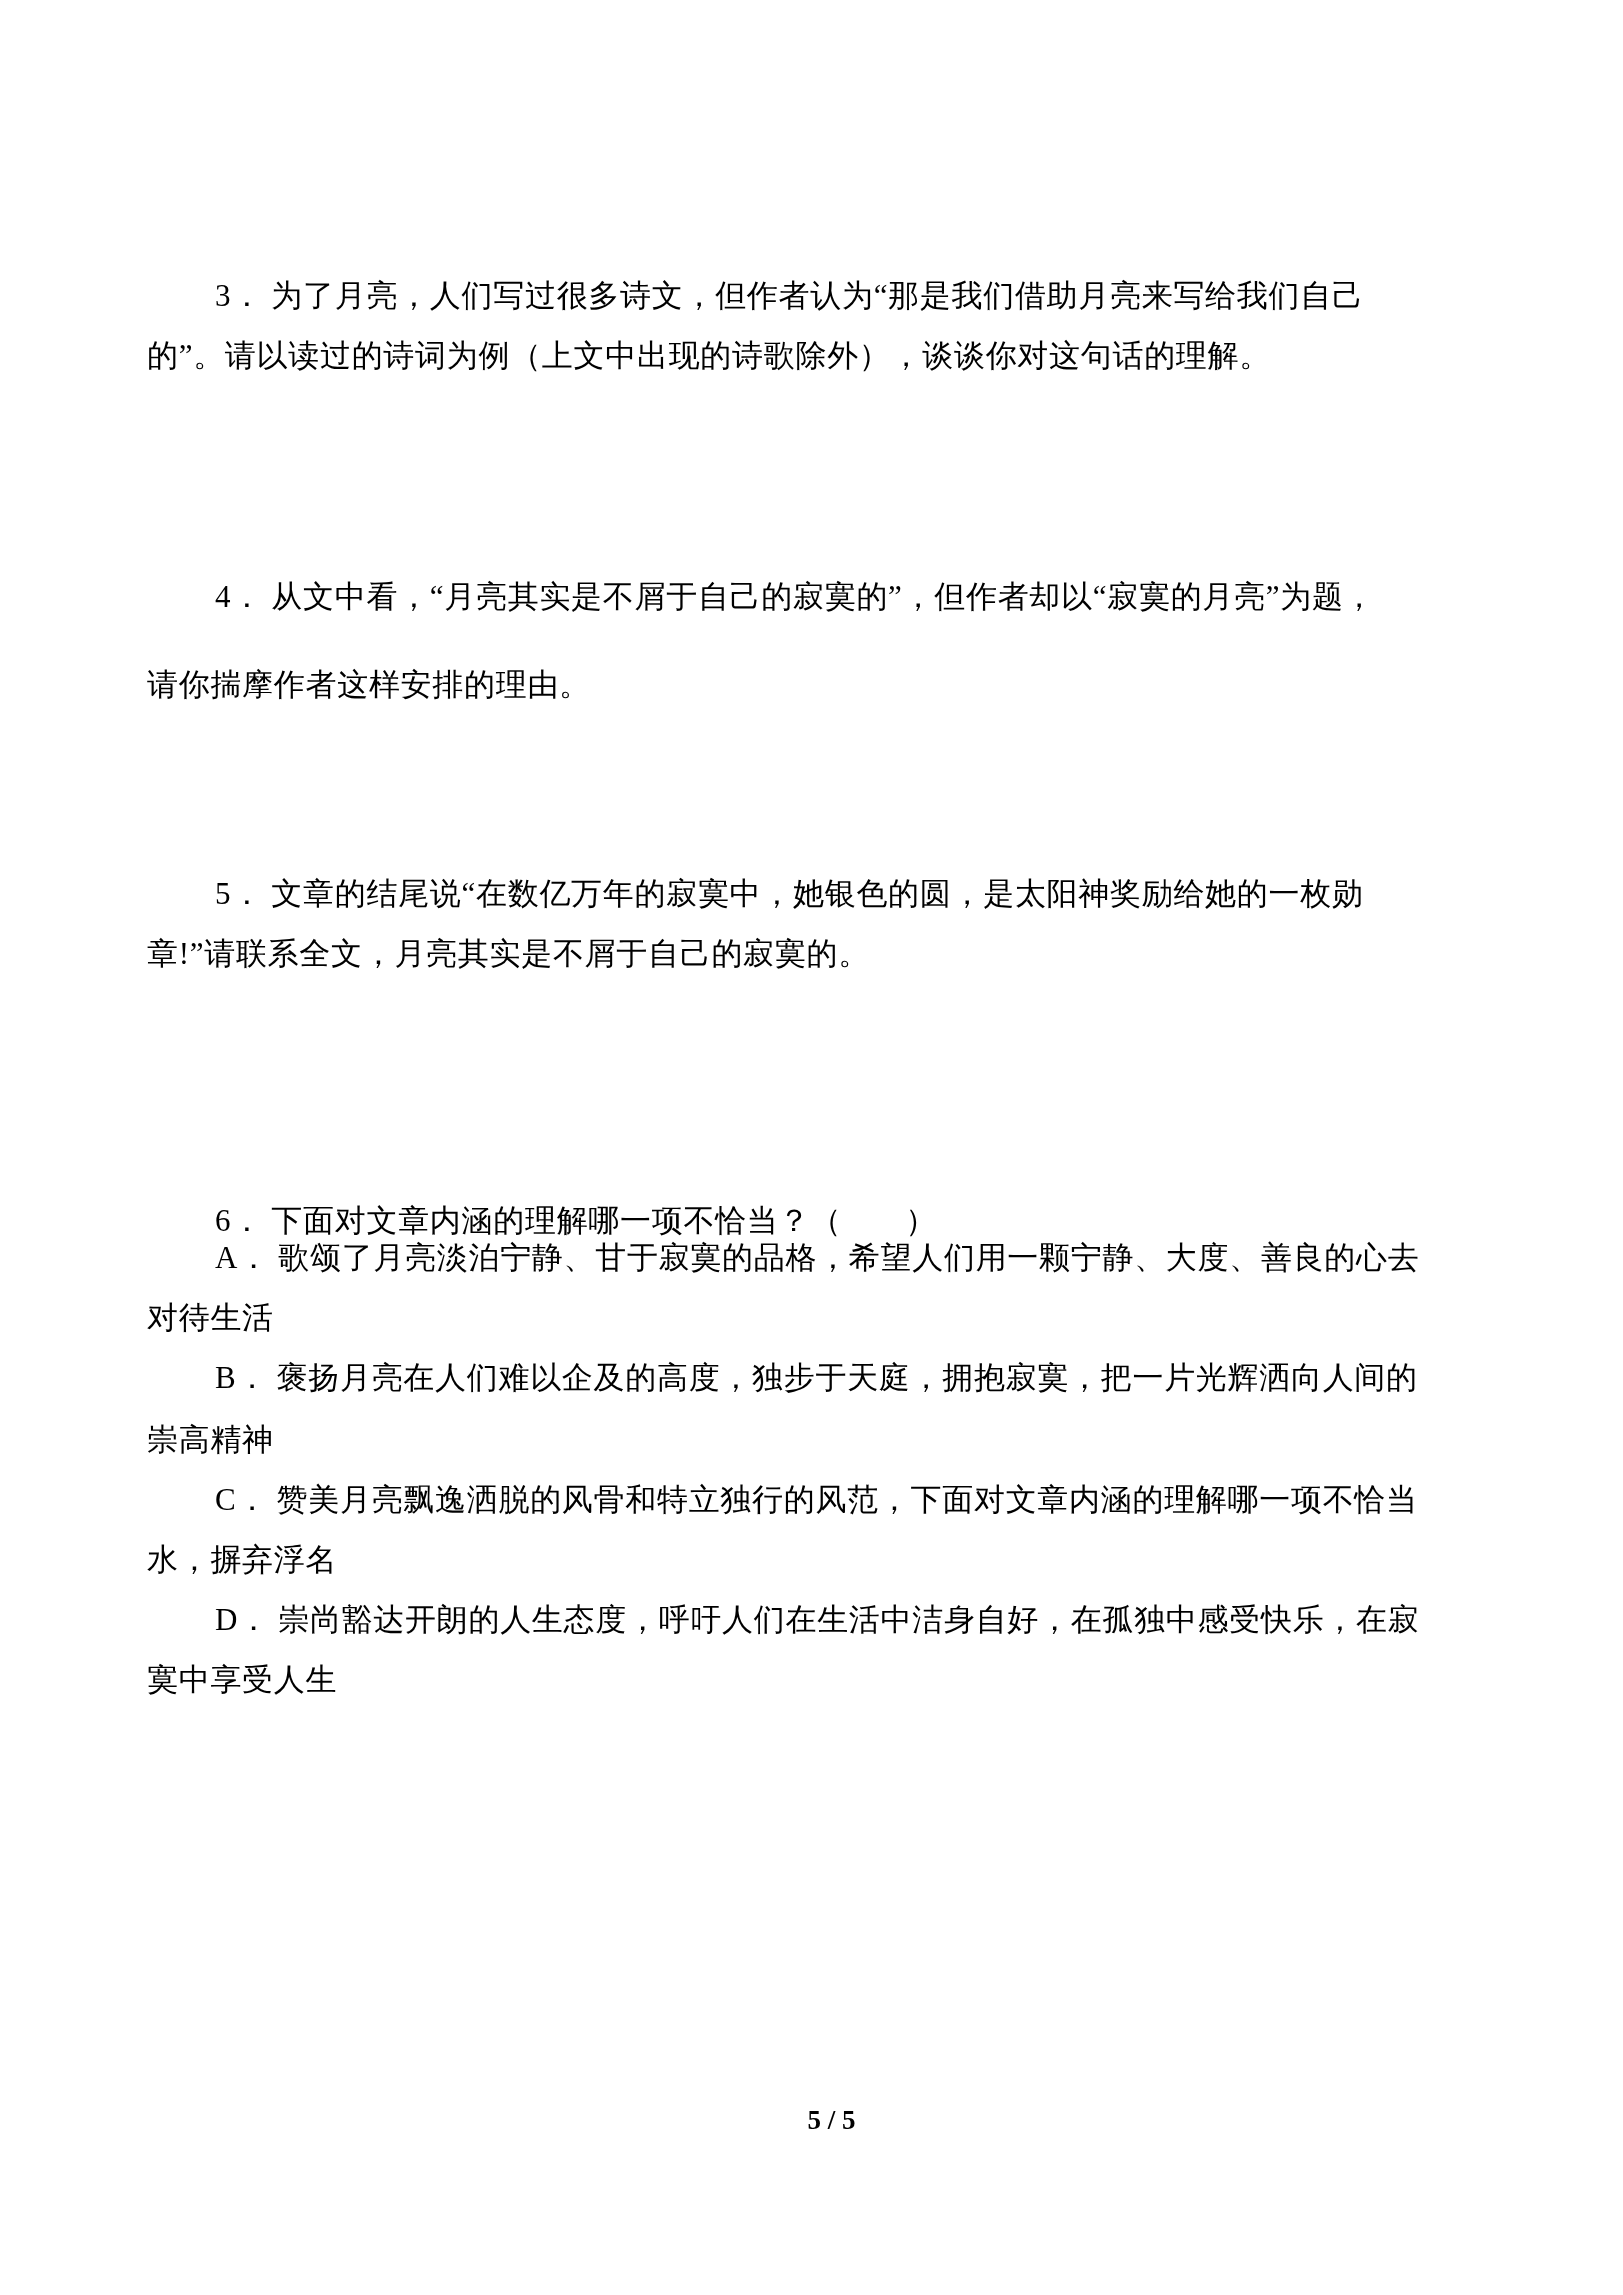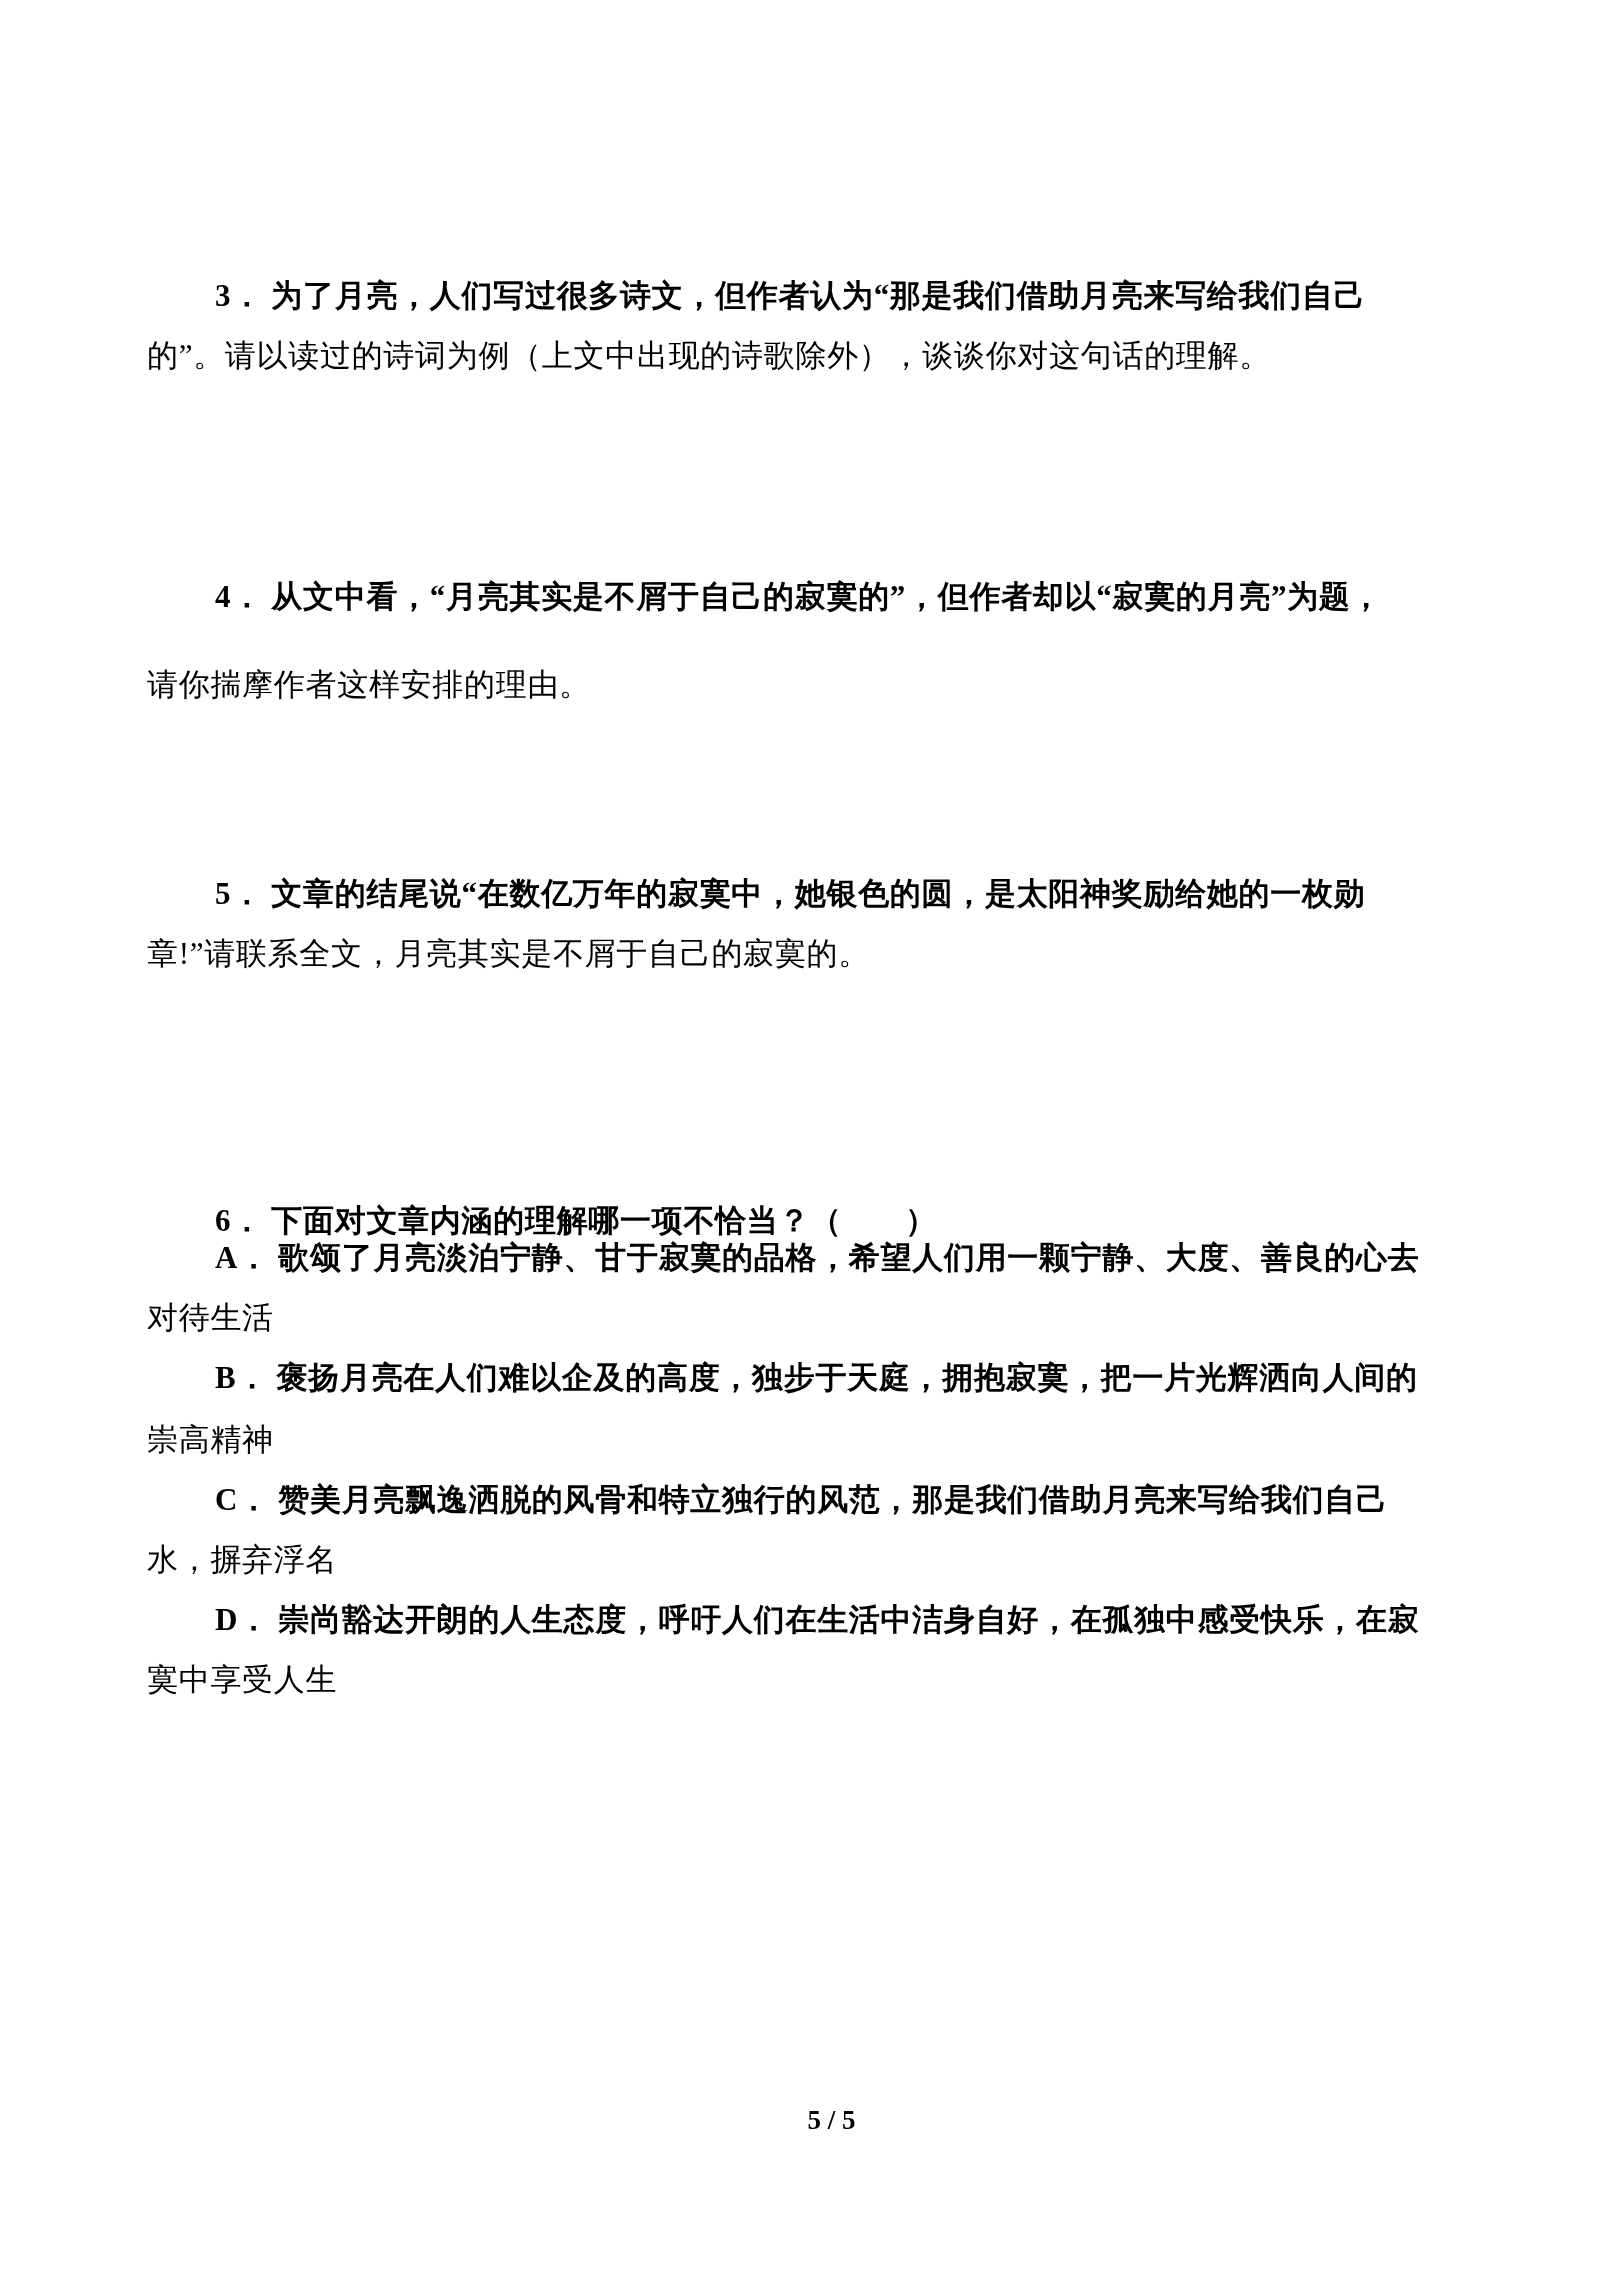--- a/index.html
+++ b/index.html
@@ -20,21 +20,20 @@
     left: 147px;
     width: 1404px;
     font-size: 31px;
     line-height: 42px;
     color: #000000;
     white-space: nowrap;
     letter-spacing: 0.7px;
   }
   .indent {
     padding-left: 68px;
-    font-weight: bold;
   }
   .answer-space {
     position: absolute;
     left: 147px;
     width: 1404px;
     background: transparent;
   }
   .footer {
     position: absolute;
     left: 0;
@@ -66,21 +65,21 @@
   <div class="answer-space" style="top:979px;height:194px"></div>
 
   <div class="text-line indent" style="top:1200px">6． 下面对文章内涵的理解哪一项不恰当？（　　）</div>
 
   <div class="text-line" style="top:1297px">对待生活</div>
   <div class="text-line indent" style="top:1237px">A． 歌颂了月亮淡泊宁静、甘于寂寞的品格，希望人们用一颗宁静、大度、善良的心去</div>
 
   <div class="text-line" style="top:1419px">崇高精神</div>
   <div class="text-line indent" style="top:1357px">B． 褒扬月亮在人们难以企及的高度，独步于天庭，拥抱寂寞，把一片光辉洒向人间的</div>
 
-  <div class="text-line indent" style="top:1479px">C． 赞美月亮飘逸洒脱的风骨和特立独行的风范，那是我们借助月亮来写给我们自己</div>
+  <div class="text-line indent" style="top:1479px">C． 赞美月亮飘逸洒脱的风骨和特立独行的风范，下面对文章内涵的理解哪一项不恰当</div>
   <div class="text-line indent" style="top:1599px">D． 崇尚豁达开朗的人生态度，呼吁人们在生活中洁身自好，在孤独中感受快乐，在寂</div>
 
   <div class="text-line" style="top:1539px">水，摒弃浮名</div>
   <div class="text-line" style="top:1659px">寞中享受人生</div>
 
   <div class="footer">5 / 5</div>
 
 </div>
 
 

